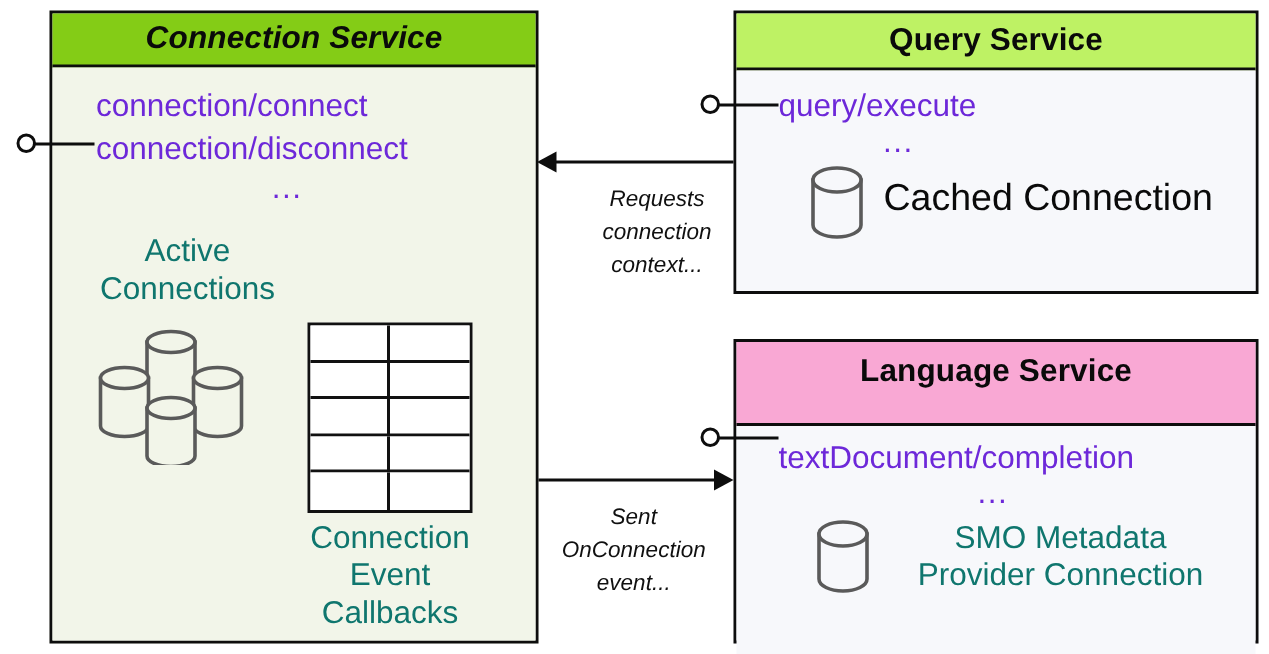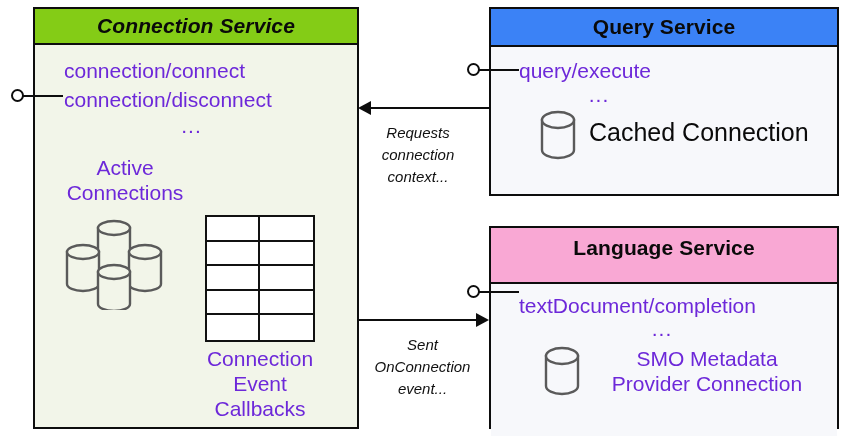--- a/index.html
+++ b/index.html
@@ -61,21 +61,21 @@
     left: 489px;
     top: 7px;
     width: 350px;
     height: 189px;
     background: #f7f8fb;
   }
   #query-service .hdr {
     height: 38px;
     line-height: 35px;
     font-size: 21px;
-    background: #3b82f6;
+    background: #bef264;
   }
   #query-service .body { height: 147px; background: #f7f8fb; }
 
   
   #language-service {
     left: 489px;
     top: 226px;
     width: 350px;
     height: 203px;
     background: #f7f8fb;
@@ -100,21 +100,21 @@
   .api-ellipsis {
     display: block;
     text-align: center;
     line-height: 24px;
     letter-spacing: 1px;
   }
 
   .caption {
     position: absolute;
     font-size: 21px;
-    color: #6d28d9;
+    color: #0f766e;
     line-height: 25px;
     text-align: center;
     white-space: nowrap;
   }
 
   .inline-label {
     position: absolute;
     font-size: 25px;
     color: #0a0a0a;
     line-height: 26px;
@@ -301,21 +301,21 @@
       </div>
 
     </div>
   </div>
 
   <div class="conn-line conn-h" style="left:479px; top:291px; width:40px;"></div>
   <div class="lollipop" style="left:467px; top:285px;"></div>
 
   <div class="conn-line conn-h" style="left:370px; top:107px; width:119px;"></div>
   <div class="arrowhead arrow-left" style="left:358px; top:101px;"></div>
-  <div class="edge-label" style="left:340px; top:122px; width:156px;">
+  <div class="edge-label" style="left:360px; top:122px; width:156px;">
     <div>Requests</div>
     <div>connection</div>
     <div>context...</div>
   </div>
 
   <div class="conn-line conn-h" style="left:359px; top:319px; width:118px;"></div>
   <div class="arrowhead arrow-right" style="left:476px; top:313px;"></div>
   <div class="edge-label" style="left:355px; top:334px; width:135px;">
     <div>Sent</div>
     <div>OnConnection</div>

